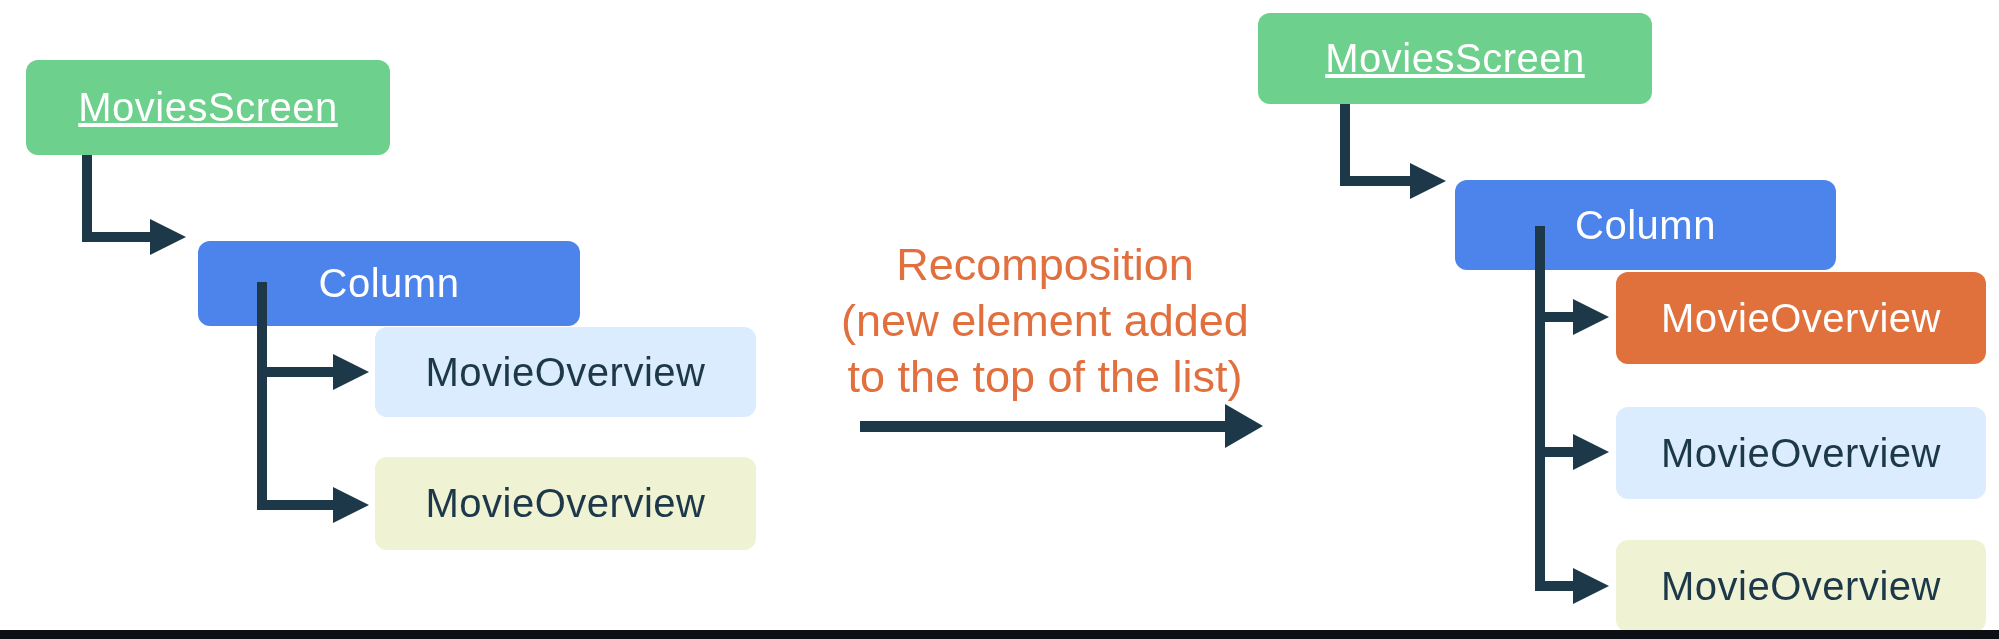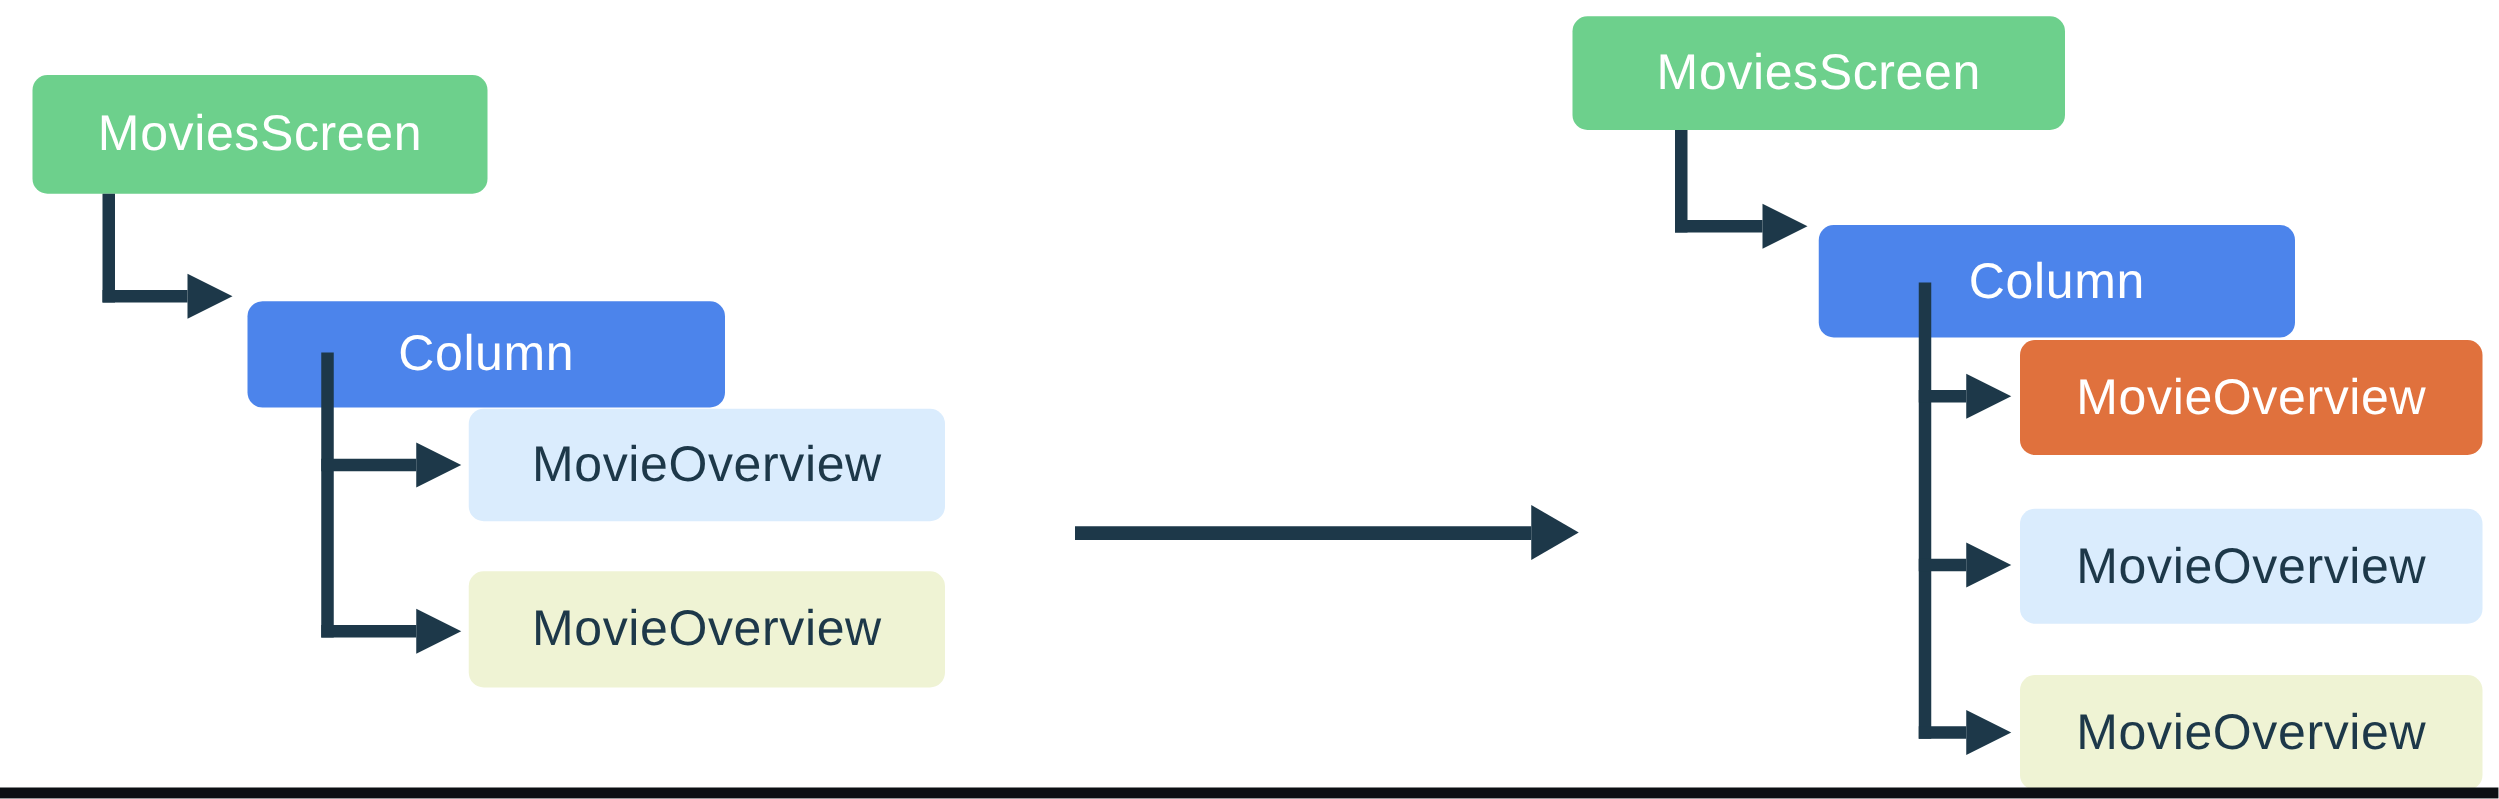--- a/index.html
+++ b/index.html
@@ -18,21 +18,21 @@
   .box {
     position: absolute;
     display: flex;
     align-items: center;
     justify-content: center;
     border-radius: 12px;
     font-size: 40px;
     letter-spacing: 0.5px;
     white-space: nowrap;
   }
-  .box.green       { background: var(--green);        color: #ffffff; }
+  .box.green       { background: var(--green);        color: #ffffff; text-decoration: underline; }
   .box.blue        { background: var(--blue);         color: #ffffff; margin-top: 44px; }
   .box.orange      { background: var(--orange);       color: #ffffff; }
   .box.lightblue   { background: var(--light-blue);   color: var(--navy); }
   .box.lightyellow { background: var(--light-yellow); color: var(--navy); }
 
   .line {
     position: absolute;
     background: var(--navy);
   }
   .arrowhead {
@@ -127,20 +127,25 @@
   <div class="line l-br2-h"></div>
   <div class="arrowhead l-br2-a"></div>
 
   <div class="box lightblue l-lblue">
     <span>MovieOverview</span>
   </div>
   <div class="box lightyellow l-lyel">
     <span>MovieOverview</span>
   </div>
 
+  <div class="annotation">
+    <div>Recomposition</div>
+    <div>(new element added</div>
+    <div>to the top of the list)</div>
+  </div>
   <div class="line c-shaft"></div>
   <div class="arrowhead big c-head"></div>
 
   <div class="box green r-green">
     <span>MoviesScreen</span>
   </div>
   <div class="line r-elbow-v"></div>
   <div class="line r-elbow-h"></div>
   <div class="arrowhead r-elbow-a"></div>
 

